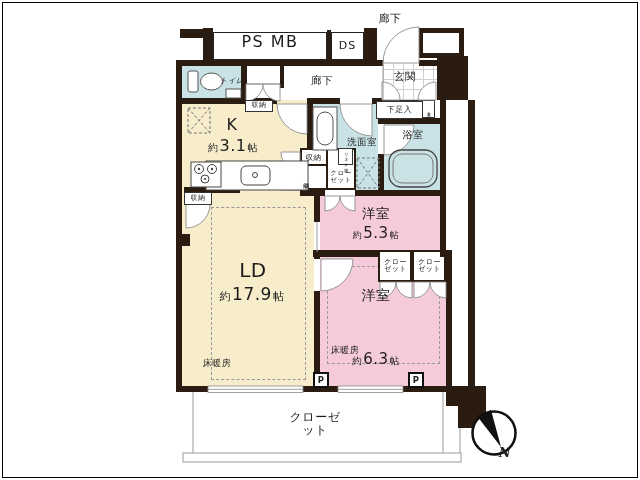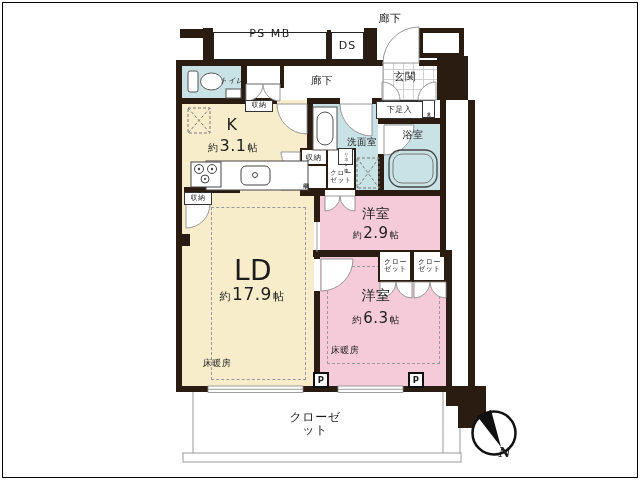--- a/index.html
+++ b/index.html
@@ -183,21 +183,21 @@
       <line x1="460" y1="428" x2="460" y2="453"></line>
       <rect x="183" y="453" width="278" height="9" fill="#ffffff"></rect>
     </g>
 
     <g>
       <circle cx="494" cy="433" r="21.5" fill="#ffffff" stroke="#111" stroke-width="2.5"></circle>
       <polygon points="477,416 491,410 501,447" fill="#111"></polygon>
     </g>
   </svg>
 
-  <div class="lb" style="left:213px;top:20px;width:114px;height:28px;font-size:11px;letter-spacing:1.5px;">PS MB</div>
+  <div class="lb" style="left:213px;top:28px;width:114px;height:28px;font-size:16px;letter-spacing:1.5px;">PS MB</div>
   <div class="lb" style="left:331px;top:32px;width:33px;height:28px;font-size:11px;letter-spacing:1px;">DS</div>
   <div class="lb" style="left:372px;top:12px;width:36px;height:14px;font-size:11px;">廊下</div>
   <div class="lb" style="left:219px;top:76px;width:26px;height:10px;font-size:7.5px;font-style:italic;">トイレ</div>
   <div class="lb tag" style="left:245px;top:100px;width:26px;height:10px;font-size:7px;">収納</div>
   <div class="lb" style="left:308px;top:75px;width:28px;height:12px;font-size:10.5px;">廊下</div>
   <div class="lb" style="left:392px;top:71px;width:26px;height:12px;font-size:10.5px;">玄関</div>
   <div class="lb tag" style="left:376px;top:101px;width:45px;height:16px;font-size:8px;">下足入</div>
   <div class="lb vtext" style="left:423px;top:101px;width:11px;height:16px;font-size:4px;">下足入</div>
   <div class="lb" style="left:222px;top:116px;width:20px;height:18px;font-size:16px;">K</div>
   <div class="lb size" style="left:204px;top:138px;width:58px;height:16px;">
@@ -208,36 +208,36 @@
   <div class="lb tag" style="left:184px;top:192px;width:26px;height:11px;font-size:7px;">収納</div>
   <div class="lb" style="left:346px;top:136px;width:32px;height:11px;font-size:9.5px;">洗面室</div>
   <div class="lb" style="left:400px;top:130px;width:26px;height:11px;font-size:10px;">浴室</div>
   <div class="lb" style="left:302px;top:152px;width:23px;height:11px;font-size:7.5px;">収納</div>
   <div class="lb vtext" style="left:301px;top:167px;width:10px;height:21px;font-size:6px;">収納</div>
   <div class="lb vtext" style="left:339px;top:148px;width:13px;height:17px;font-size:4.5px;">リネン庫</div>
   <div class="lb" style="left:330px;top:166px;width:22px;height:22px;font-size:6.5px;">クローゼット</div>
   <div class="lb" style="left:360px;top:206px;width:32px;height:15px;font-size:13.5px;">洋室</div>
   <div class="lb size" style="left:351px;top:226px;width:50px;height:16px;">
     <span class="sz-s" style="font-size:9px;">約</span>
-      <span class="sz-b" style="font-size:15px;">2.9</span>
+      <span class="sz-b" style="font-size:15px;">5.3</span>
       <span class="sz-s" style="font-size:9px;">帖</span>
   </div>
   <div class="lb" style="left:384px;top:254px;width:23px;height:24px;font-size:7px;">クローゼット</div>
   <div class="lb" style="left:418px;top:254px;width:23px;height:24px;font-size:7px;">クローゼット</div>
-  <div class="lb" style="left:236px;top:259px;width:34px;height:23px;font-size:28px;text-align:center;">LD</div>
+  <div class="lb" style="left:236px;top:259px;width:34px;height:23px;font-size:20px;text-align:center;">LD</div>
   <div class="lb size" style="left:221px;top:286px;width:62px;height:18px;">
     <span class="sz-s" style="font-size:11px;">約</span>
       <span class="sz-b" style="font-size:17px;">17.9</span>
       <span class="sz-s" style="font-size:11px;">帖</span>
   </div>
   <div class="lb" style="left:201px;top:358px;width:32px;height:11px;font-size:9px;">床暖房</div>
   <div class="lb" style="left:359px;top:287px;width:34px;height:16px;font-size:14px;">洋室</div>
   <div class="lb size" style="left:350px;top:311px;width:52px;height:17px;">
     <span class="sz-s" style="font-size:9.5px;">約</span>
-      <span class="sz-b" style="font-size:15px;">6.3</span>
+      <span class="sz-b" style="font-size:15px;margin-top:41px;">6.3</span>
       <span class="sz-s" style="font-size:9.5px;">帖</span>
   </div>
   <div class="lb" style="left:329px;top:345px;width:32px;height:11px;font-size:9px;">床暖房</div>
   <div class="lb" style="left:313px;top:372px;width:16px;height:16px;font-size:8.5px;font-weight:bold;border:2px solid #111;background:#fff;box-sizing:border-box;">P</div>
   <div class="lb" style="left:408px;top:372px;width:16px;height:16px;font-size:8.5px;font-weight:bold;border:2px solid #111;background:#fff;box-sizing:border-box;">P</div>
   <div class="lb" style="left:286px;top:417px;width:58px;height:14px;font-size:12px;">クローゼット</div>
   <div class="lb" style="left:497px;top:444px;width:16px;height:18px;font-size:13px;font-weight:bold;font-style:italic;font-family:'DejaVu Serif',serif;">N</div>
 </div>
 
 </body></html>

